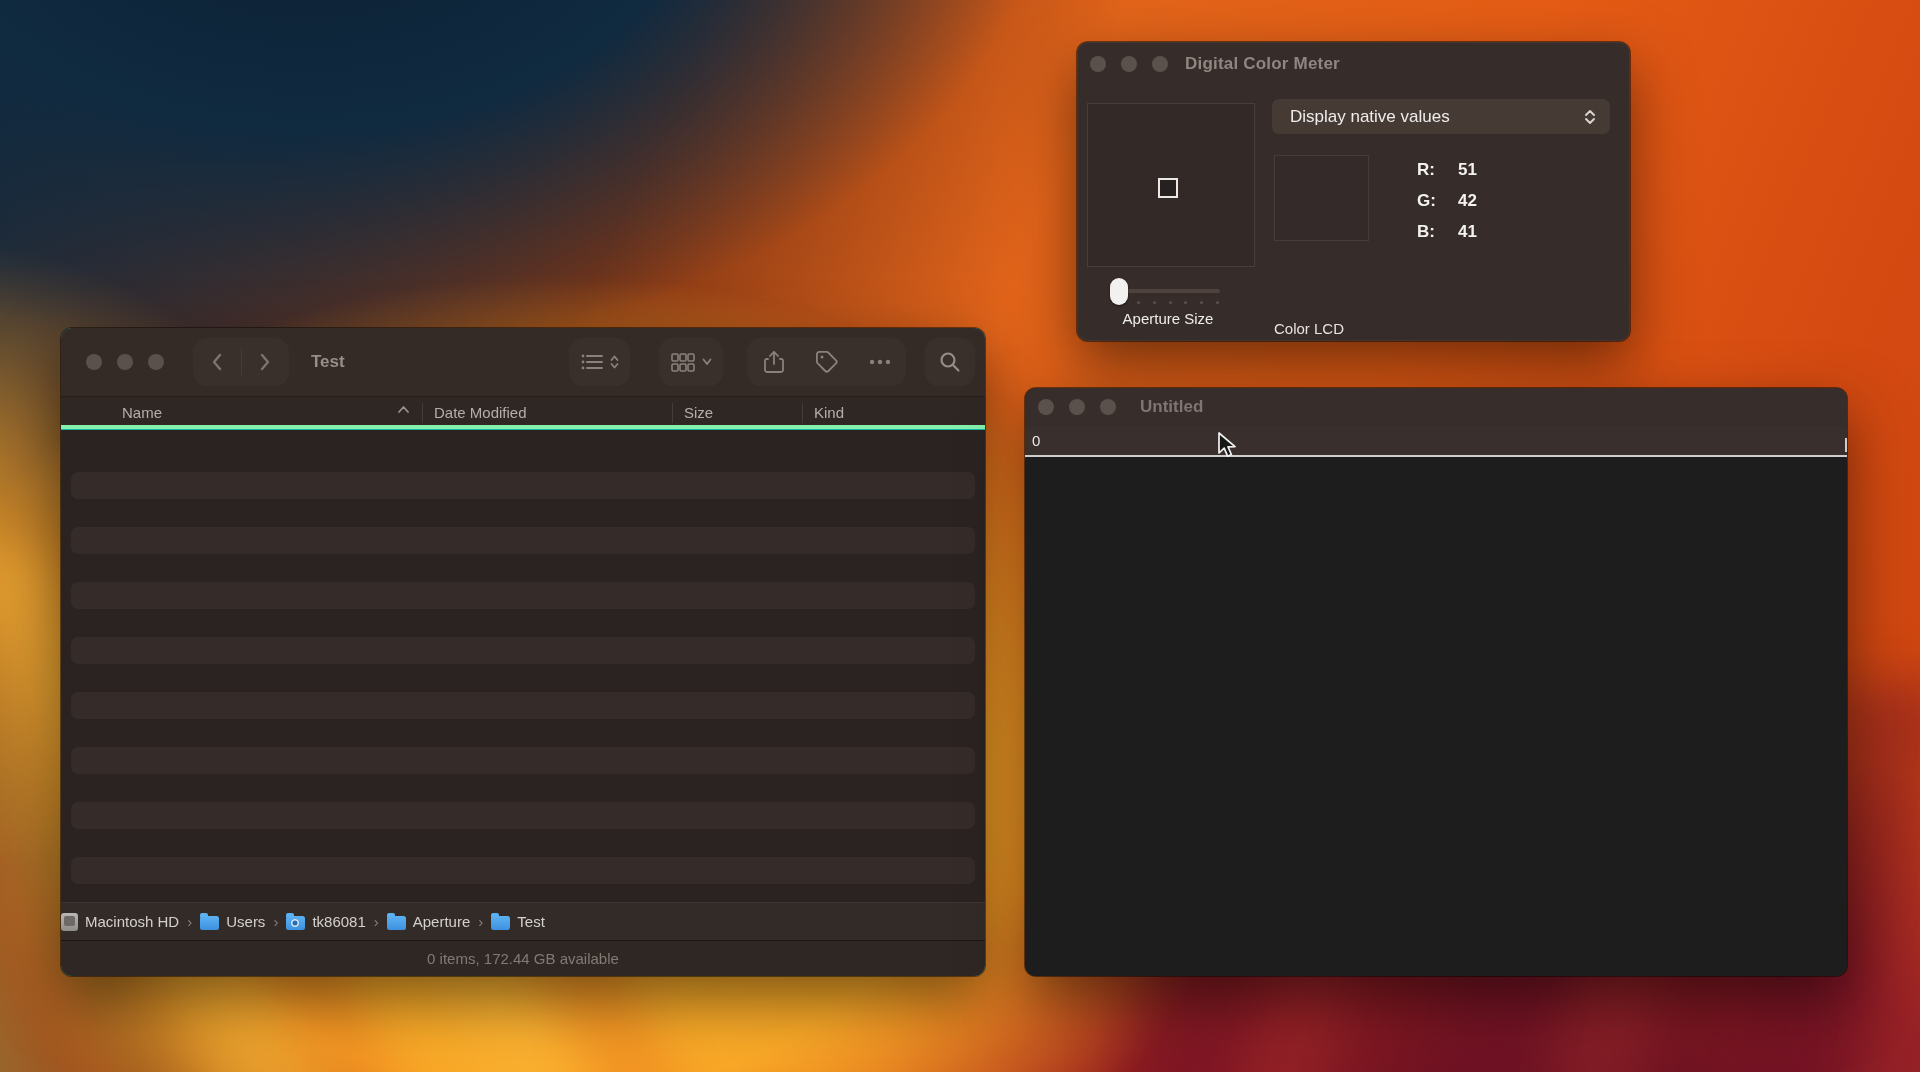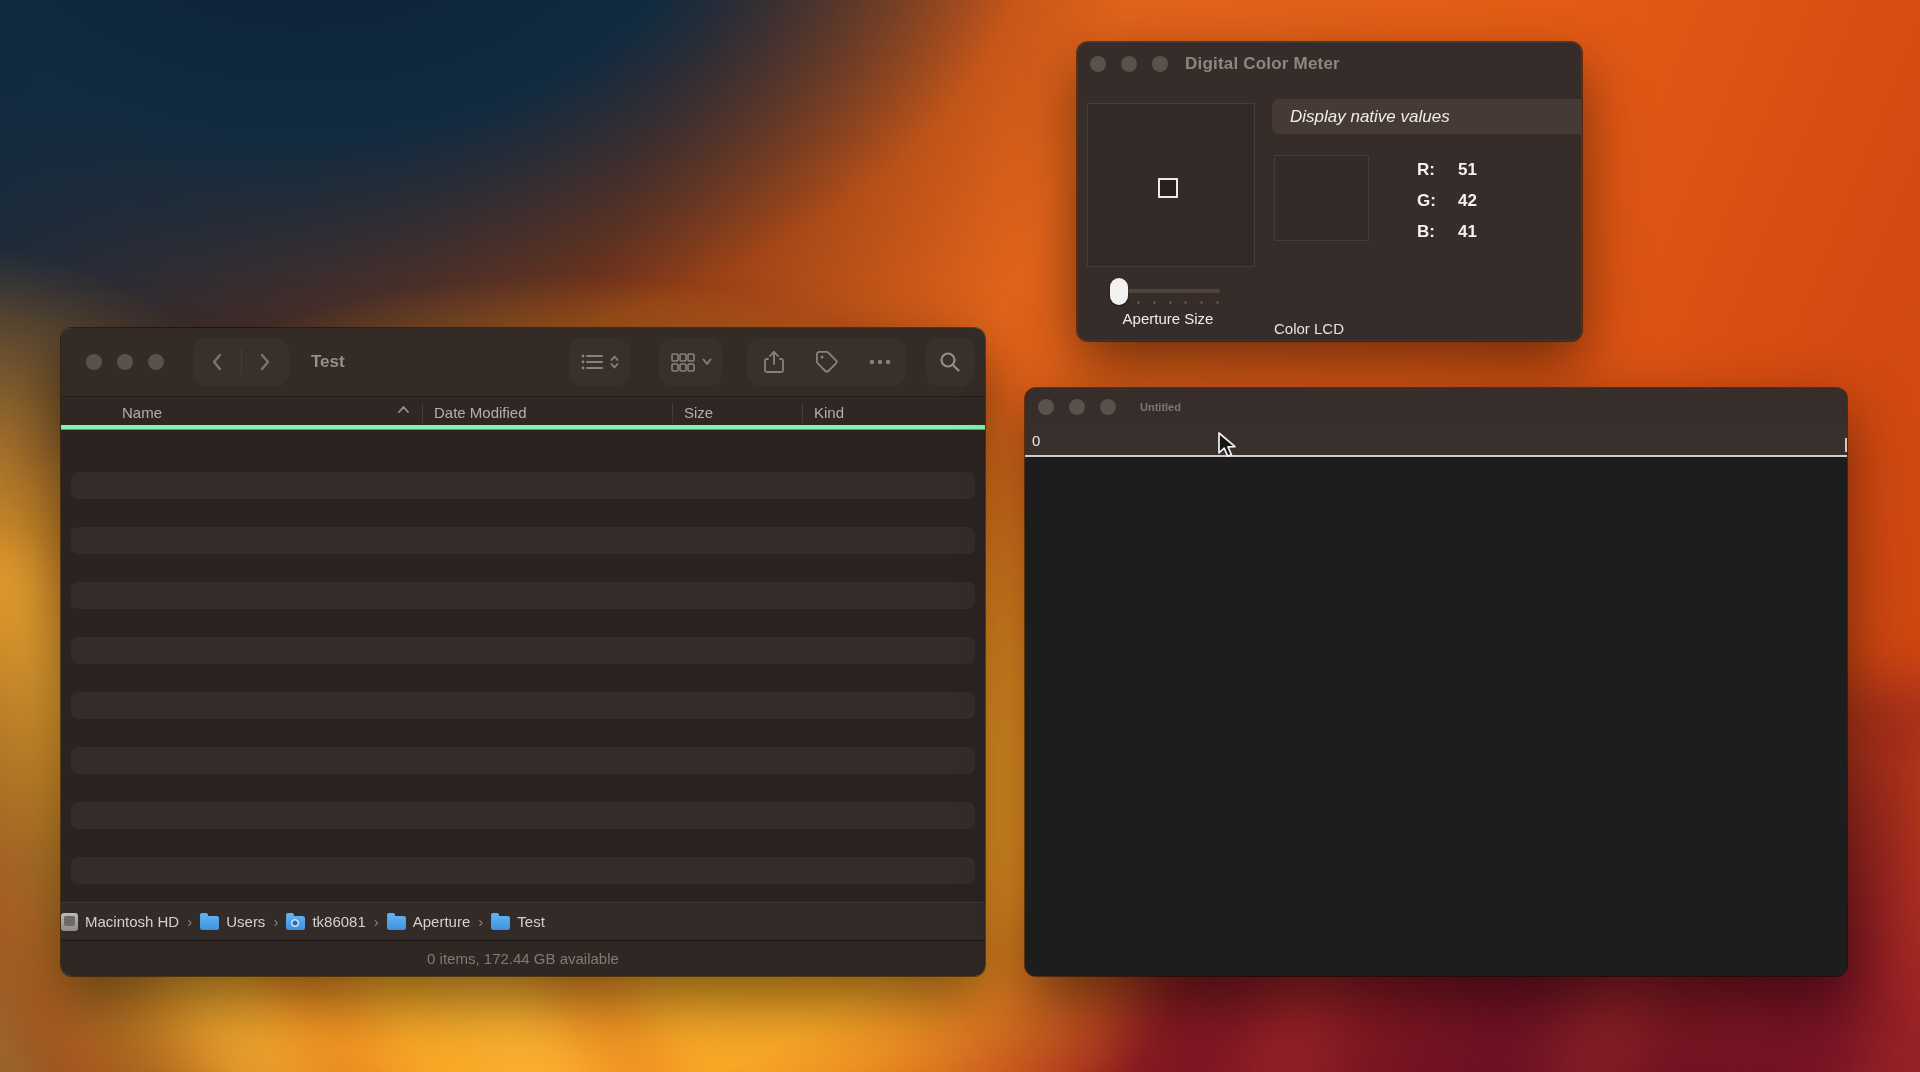--- a/index.html
+++ b/index.html
@@ -23,28 +23,28 @@
     background:repeating-linear-gradient(104deg, rgba(108,16,38,0) 0 70px, rgba(108,16,38,.45) 120px 190px, rgba(190,60,50,.25) 230px 300px);
     filter:blur(26px); }
 
   .window { position:absolute; border-radius:11px; overflow:hidden;
     box-shadow:0 24px 60px rgba(0,0,0,.50), 0 0 0 1px rgba(0,0,0,.45), inset 0 0 0 1px rgba(255,255,255,.05); }
 
   .lights { display:flex; align-items:center; gap:15px; }
   .light { width:16px; height:16px; border-radius:50%; background:#5b514c; }
 
   
-  .dcm { left:1077px; top:42px; width:505px; height:299px; background:#362c29; }
+  .dcm { left:1077px; top:42px; width:553px; height:299px; background:#362c29; }
   .dcm-titlebar { position:absolute; left:0; top:0; right:0; height:44px; display:flex; align-items:center; padding-left:13px; }
   .dcm-title { position:absolute; left:108px; top:0; height:44px; display:flex; align-items:center;
     font-size:17px; font-weight:bold; color:#8f8681; letter-spacing:.2px; }
   .dcm-preview { position:absolute; left:10px; top:61px; width:168px; height:164px; background:#332a27; border:1px solid #473d39; }
   .dcm-aperture { position:absolute; left:70px; top:74px; width:20px; height:20px; border:2px solid #ece8e5; background:#272020; }
   .dcm-dropdown { position:absolute; left:195px; top:57px; width:338px; height:35px; background:#463a35; border-radius:7px;
-    display:flex; align-items:center; padding:0 14px 0 18px;font-style:italic; }
+    display:flex; align-items:center; padding:0 14px 0 18px; }
   .dcm-dropdown-label { flex:1; font-size:17px; color:#eeeceb; }
   .dcm-swatch { position:absolute; left:197px; top:113px; width:95px; height:86px; background:#332a29; border:1px solid #463d3a; } 
   .rgb-block { position:absolute; left:340px; top:118px; display:flex; flex-direction:column; gap:11px; }
   .rgb-row { display:flex; align-items:center; font-size:17px; font-weight:600; color:#f4f2f1; }
   .rgb-label { width:26px; text-align:left; }
   .rgb-value { width:34px; text-align:right; }
   .dcm-display-name { position:absolute; left:197px; top:278px; font-size:15px; color:#e6e3e1; }
   .dcm-slider-track { position:absolute; left:33px; top:247px; width:110px; height:4px; background:#4e433d; border-radius:2px; }
   .dcm-slider-thumb { position:absolute; left:33px; top:236px; width:18px; height:27px; border-radius:9px; background:#f3f1f0;
     box-shadow:0 1px 2px rgba(0,0,0,.5); }
@@ -96,21 +96,21 @@
 
   .finder-statusbar { position:absolute; left:0; top:612px; right:0; height:36px; background:#2f2723;
     border-top:1px solid rgba(0,0,0,.4); display:flex; align-items:center; justify-content:center; }
   .status-text { font-size:15px; color:#837a74; }
 
   
   .untitled { left:1025px; top:388px; width:822px; height:588px; background:#1d1d1d; }
   .untitled-titlebar { position:absolute; left:0; top:0; right:0; height:38px; background:#372d2a;
     display:flex; align-items:center; padding-left:13px; }
   .untitled-title { position:absolute; left:115px; top:0; height:38px; display:flex; align-items:center;
-    font-size:11px; font-weight:bold; color:#7d7672; }
+    font-size:17px; font-weight:bold; color:#7d7672; }
   .untitled-row { position:absolute; left:0; top:38px; right:0; height:31px; background:#392f2c;
     border-bottom:2px solid #cfcdcc; display:flex; align-items:center; padding-left:7px; }
   .untitled-cell { font-size:15px; color:#e9e7e6; }
   .untitled-row-rightedge { position:absolute; right:0; bottom:3px; width:2px; height:14px; background:#cfcdcc; }
   .untitled-body { position:absolute; left:0; top:71px; right:0; bottom:0; background:#1d1d1d; }
 
   .cursor { position:absolute; left:1213px; top:430px; z-index:50; }
 
   svg.icon { display:block; }
 </style>

